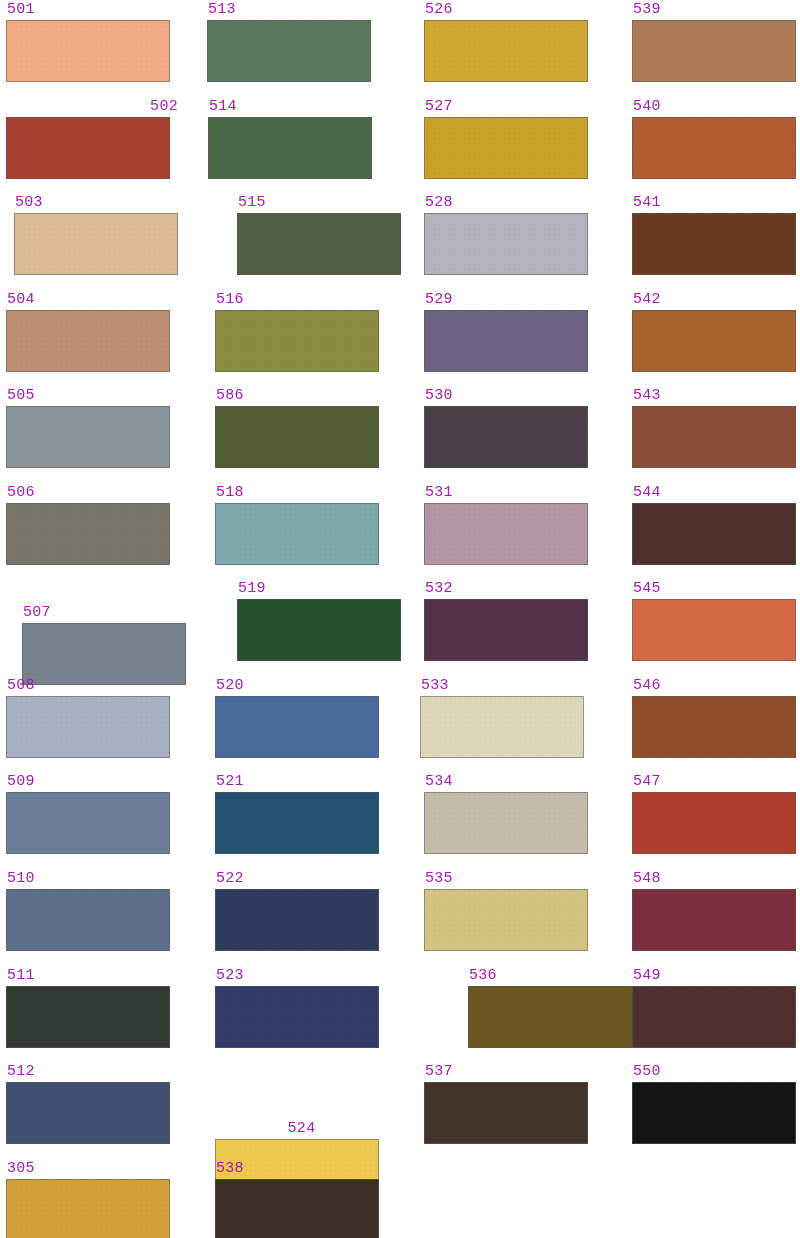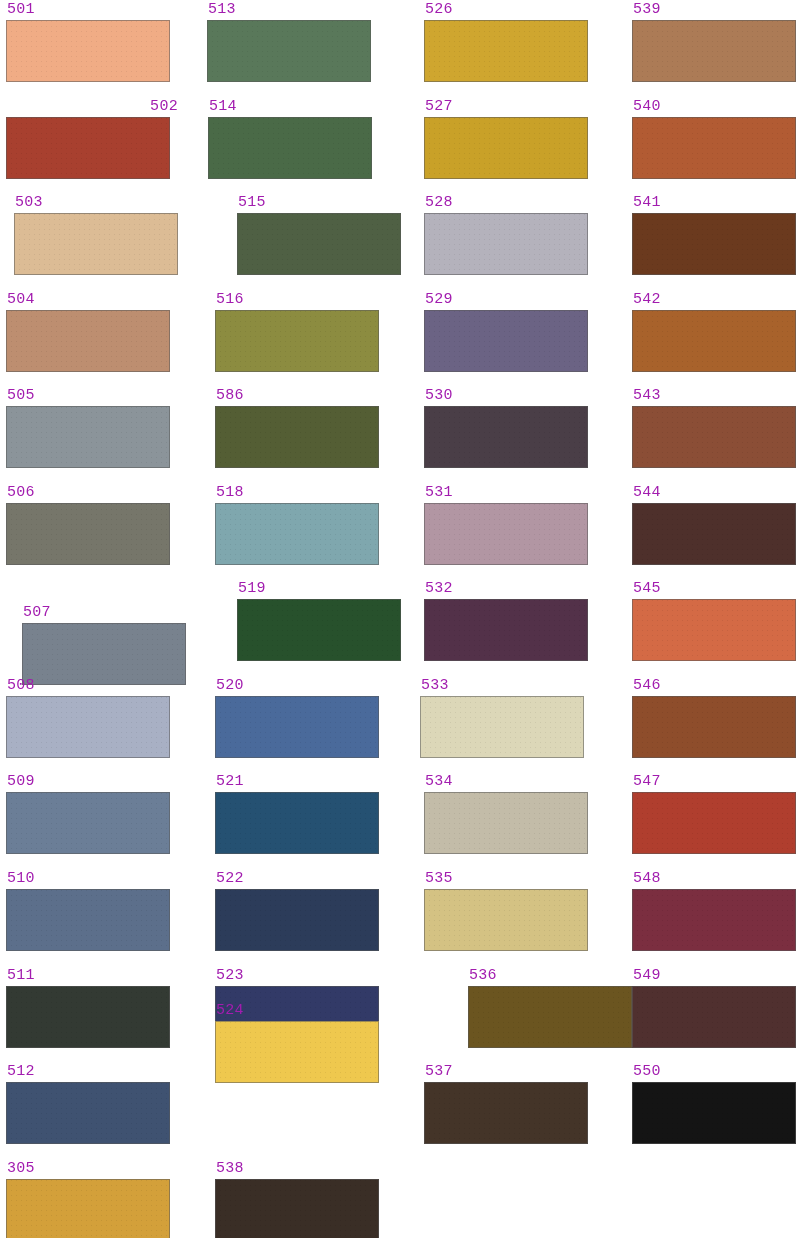--- a/index.html
+++ b/index.html
@@ -155,21 +155,21 @@
       <span class="swatch-chip" style="background-color: rgb(37, 81, 114);"></span>
     </div>
     <div class="swatch-cell" style="left: 215px; top: 870.95px;">
       <span class="swatch-label">522</span>
       <span class="swatch-chip" style="background-color: rgb(44, 60, 90);"></span>
     </div>
     <div class="swatch-cell" style="left: 215px; top: 967.5px;">
       <span class="swatch-label">523</span>
       <span class="swatch-chip" style="background-color: rgb(50, 58, 103);"></span>
     </div>
-    <div class="swatch-cell" style="left: 215px; top: 1003px;">
+    <div class="swatch-cell" style="left: 215px; top: 1121px; text-align: center;">
       <span class="swatch-label">524</span>
       <span class="swatch-chip" style="background-color: rgb(239, 200, 78);"></span>
     </div>
     <div class="swatch-cell" style="left: 215px; top: 1160.6px;">
       <span class="swatch-label">538</span>
       <span class="swatch-chip" style="background-color: rgb(58, 46, 38);"></span>
     </div>
     <div class="swatch-cell" style="left: 424px; top: 2px;">
       <span class="swatch-label">526</span>
       <span class="swatch-chip" style="background-color: rgb(207, 166, 47);"></span>

